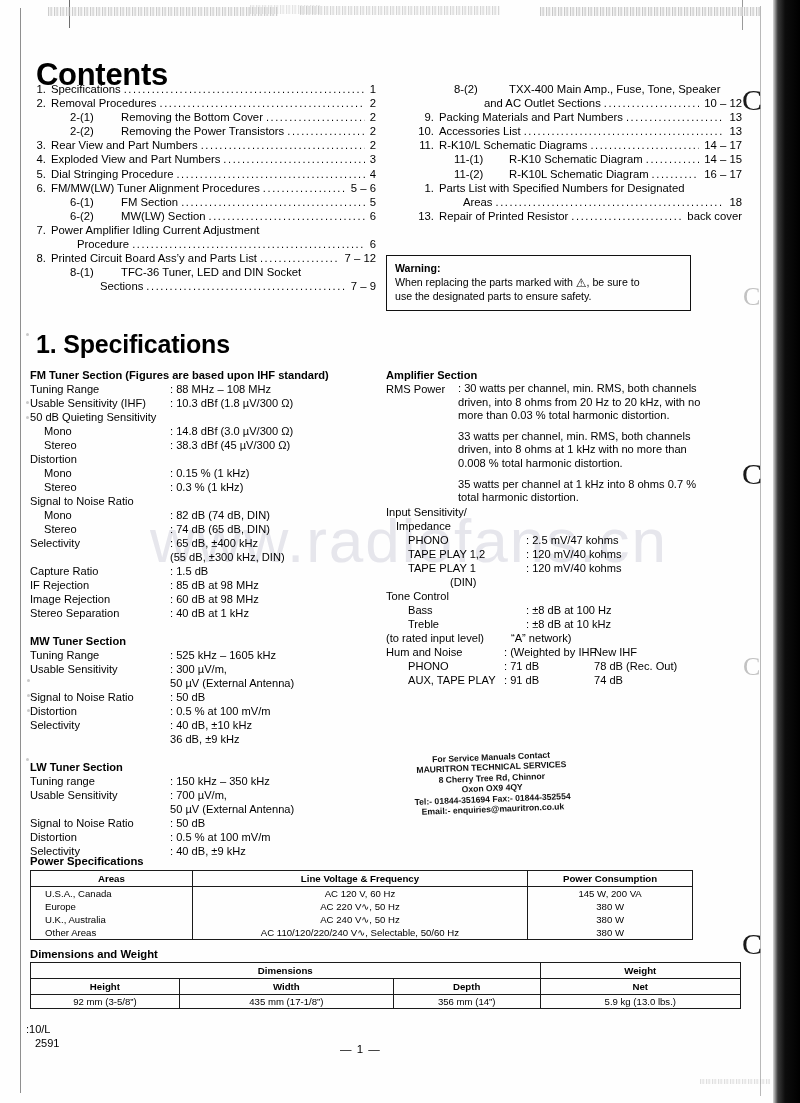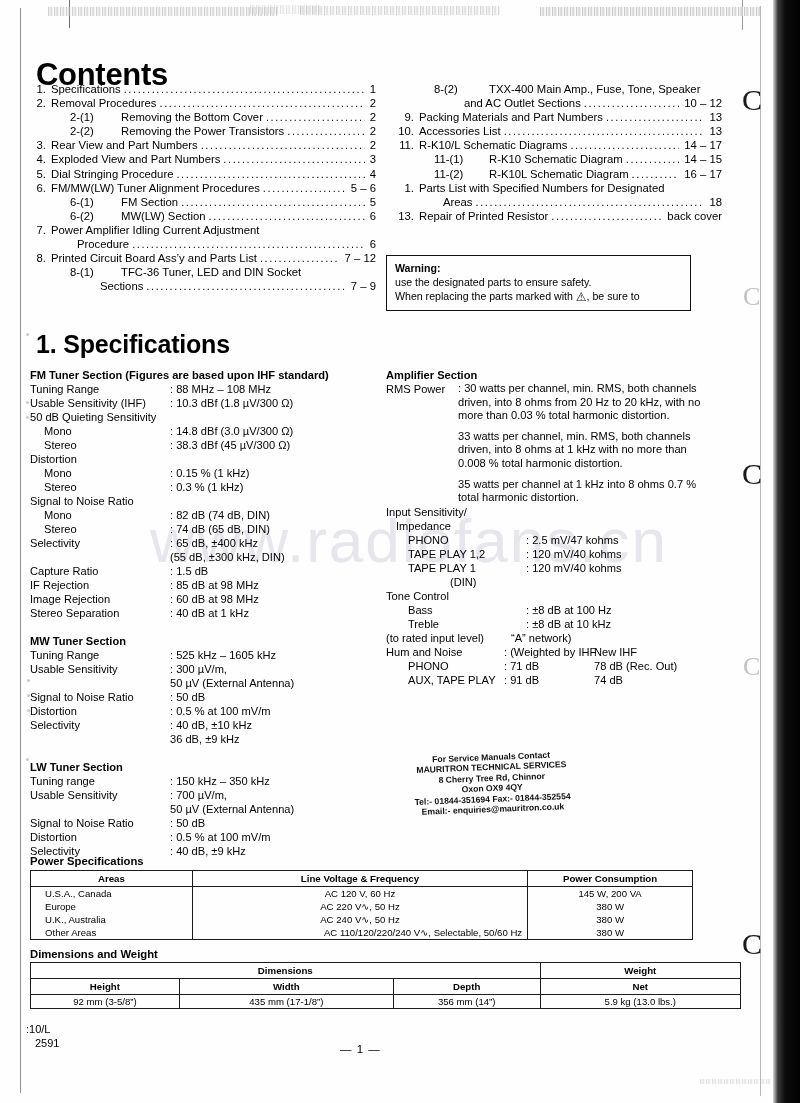--- a/index.html
+++ b/index.html
@@ -29,21 +29,21 @@
     font-weight:400;user-select:none;}
 
   
   .h-contents{position:absolute;left:36px;top:40px;font-size:31px;font-weight:bold;
     letter-spacing:-.3px;margin-top:17px;}
   .h-spec{position:absolute;left:36px;top:330px;font-size:25px;font-weight:bold;letter-spacing:-.2px;}
 
   
   .toc{position:absolute;font-size:11.3px;line-height:14.1px;white-space:nowrap;}
   .toc.col1{left:26px;top:82px;width:350px;}
-  .toc.col2{left:392px;top:82px;width:330px;}
+  .toc.col2{left:412px;top:82px;width:330px;}
   .toc .row{display:flex;align-items:baseline;}
   .toc .num{width:20px;text-align:right;flex:none;}
   .toc .sub{width:46px;flex:none;padding-left:24px;box-sizing:content-box;}
   .toc .txt{padding-left:5px;}
   .toc .dots{flex:1;overflow:hidden;white-space:nowrap;margin:0 3px;
     color:#000;letter-spacing:1.6px;font-size:11px;}
   .toc .pg{flex:none;text-align:right;padding-left:2px;}
   .toc .cont{padding-left:51px;}
   .toc.col2 .num{width:22px;}
   .toc.col2 .sub{width:50px;padding-left:20px;}
@@ -279,25 +279,25 @@
       <div class="row">
         <span class="num">13.</span>
         <span class="txt">Repair of Printed Resistor</span>
         <span class="dots">............................................................</span>
         <span class="pg">back cover</span>
       </div>
     </div>
 
   <div class="warn">
     <div><b>Warning:</b></div>
-    <div>use the designated parts to ensure safety.</div>
     <div>
       <span>When replacing the parts marked with</span>
       <span class="tri">⚠</span><span>, be sure to</span>
     </div>
+    <div>use the designated parts to ensure safety.</div>
   </div>
 
   <div class="spec left" id="specLeft">
       <div class="sec-title">FM Tuner Section (Figures are based upon IHF standard)</div>
       <div class="srow">
         <span class="k">Tuning Range</span>
         <span class="v">: 88 MHz – 108 MHz</span>
       </div>
       <div class="srow">
         <span class="k">Usable Sensitivity (IHF)</span>
@@ -494,21 +494,21 @@
           <td class="c" style="border-top:none;border-bottom:none;">AC 220 V∿, 50 Hz</td>
           <td class="c" style="border-top:none;border-bottom:none;">380 W</td>
         </tr>
         <tr>
           <td class="l" style="border-top:none;border-bottom:none;">U.K., Australia</td>
           <td class="c" style="border-top:none;border-bottom:none;">AC 240 V∿, 50 Hz</td>
           <td class="c" style="border-top:none;border-bottom:none;">380 W</td>
         </tr>
         <tr>
           <td class="l" style="border-top:none;">Other Areas</td>
-          <td class="c" style="border-top:none;text-align:right;">AC 110/120/220/240 V∿, Selectable, 50/60 Hz</td>
+          <td class="c" style="border-top:none;">AC 110/120/220/240 V∿, Selectable, 50/60 Hz</td>
           <td class="c" style="border-top:none;">380 W</td>
         </tr>
       </tbody>
     </table>
 
   <div class="tbl-cap" style="left:30px;top:948px;">Dimensions and Weight</div>
   <table class="t" id="dimTable" style="left:30px;top:962px;width:711px;">
       <tbody>
         <tr>
           <th colspan="3">Dimensions</th>

